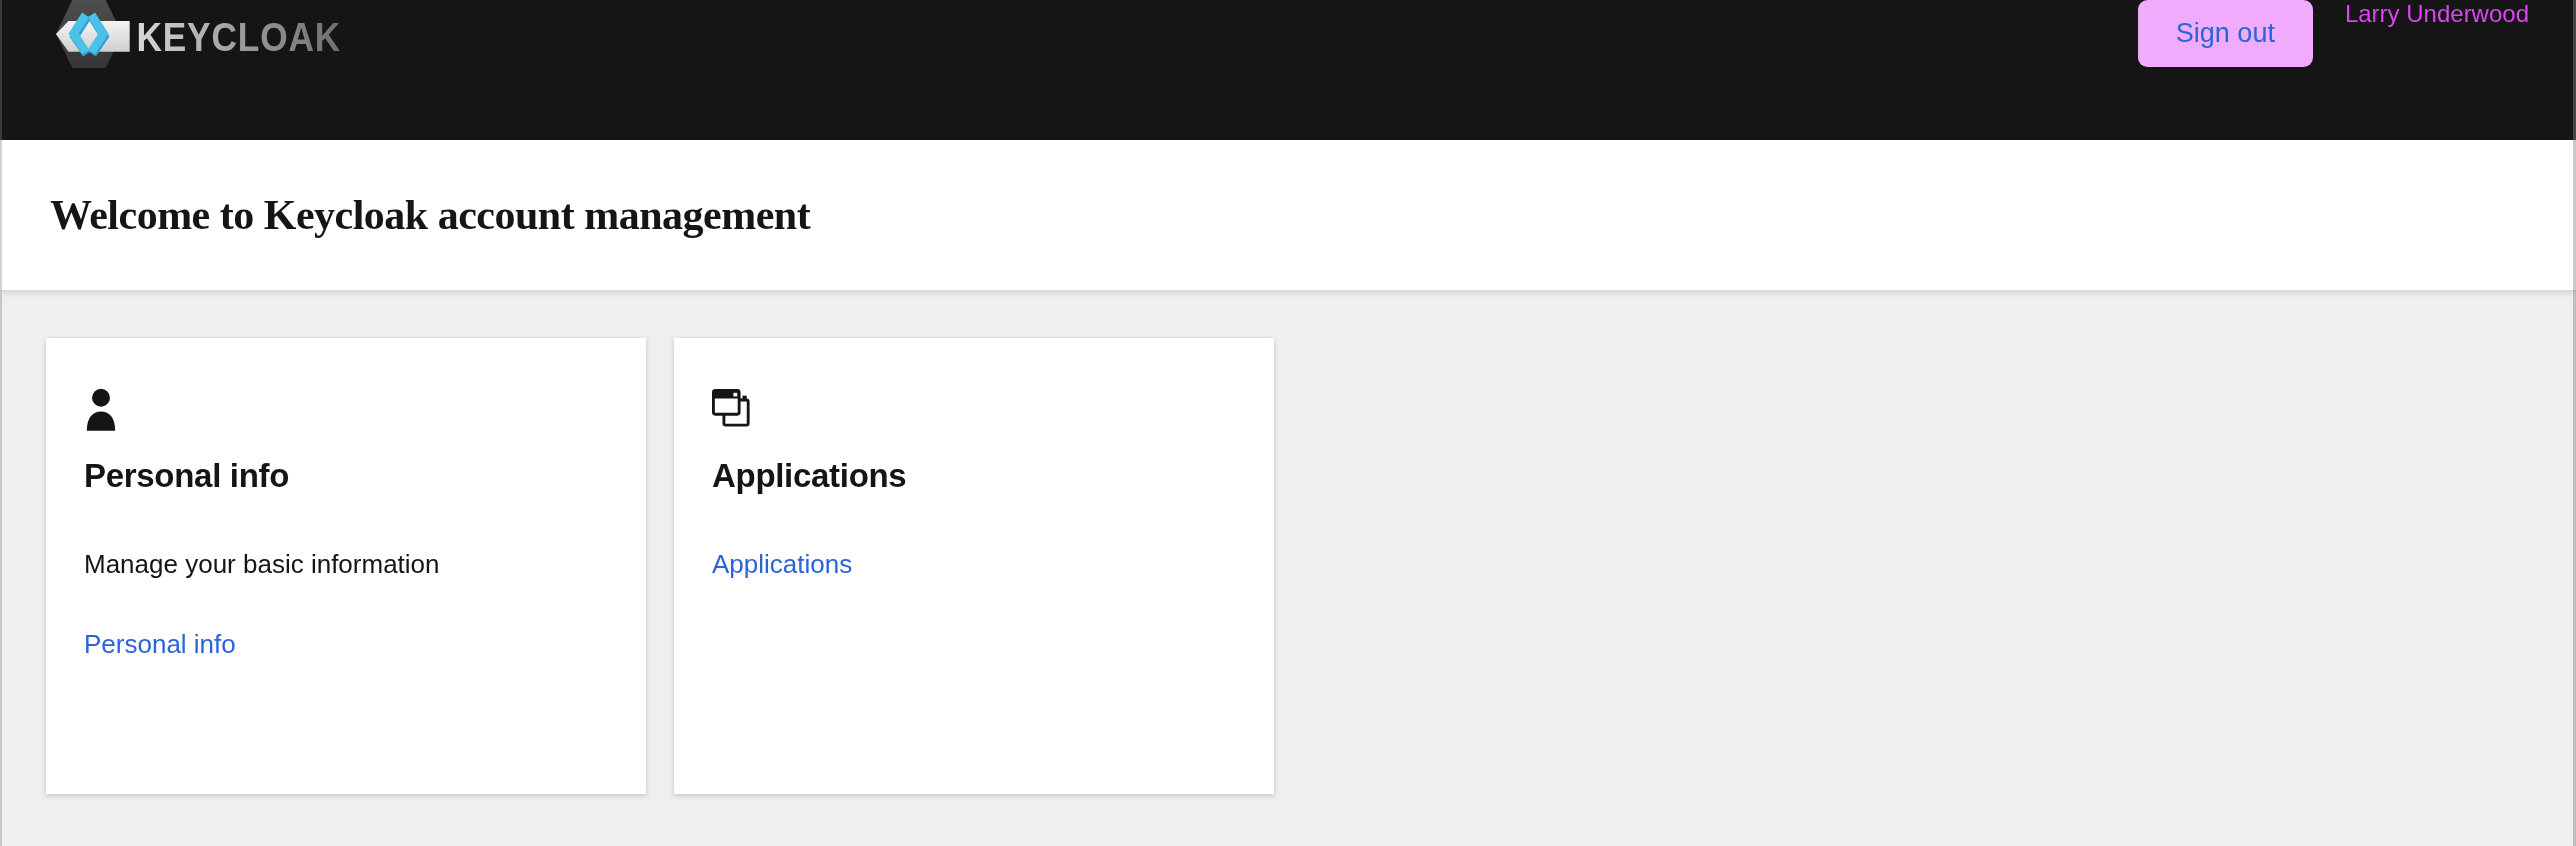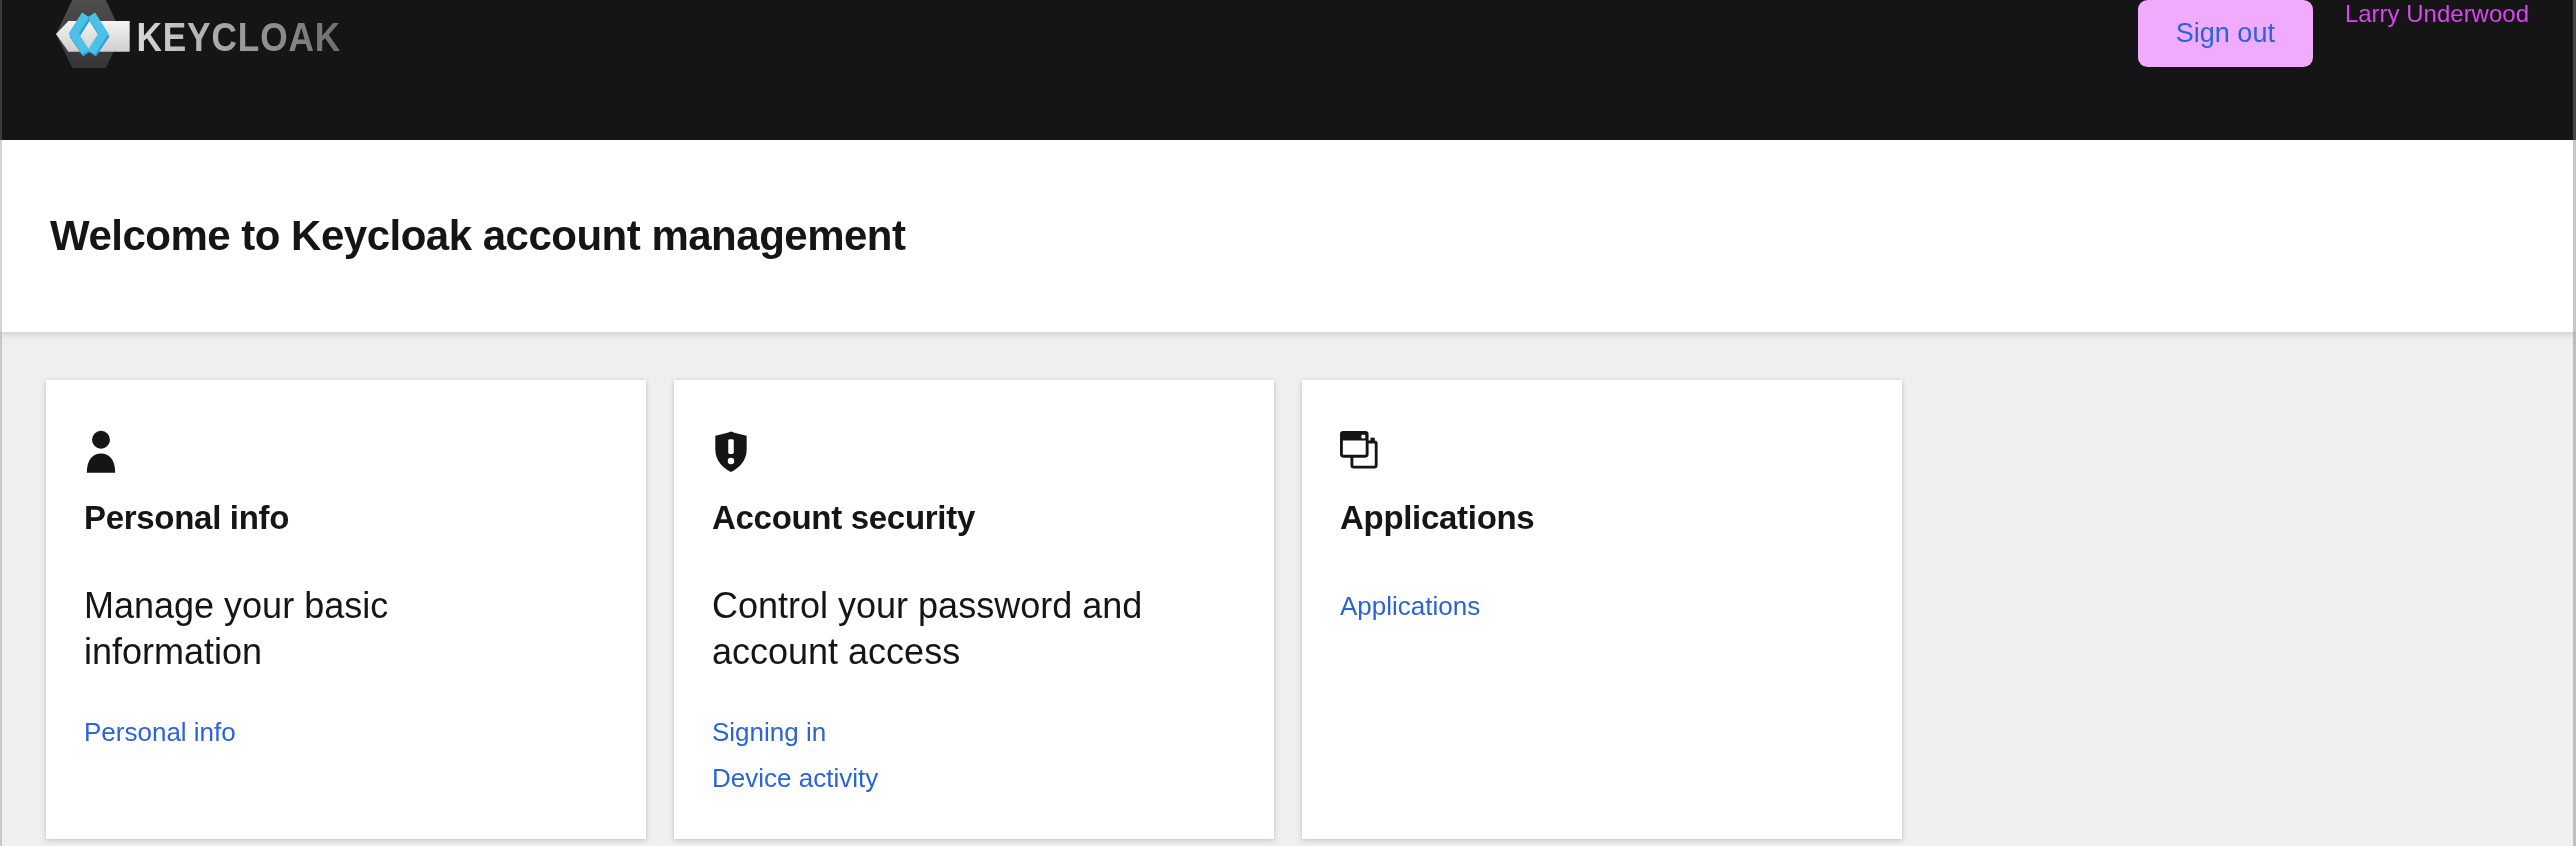--- a/index.html
+++ b/index.html
@@ -37,28 +37,29 @@
     margin-right: 32px;
   }
   .user-name {
     color: #d946ef;
     font-size: 24px;
     white-space: nowrap;
   }
 
   
   .title-band {
-    height: 192px;
+    height: 150px;
     background: #ffffff;
     display: flex;
     align-items: center;
     padding-left: 50px;
     box-shadow: 0 2.9px 5.7px rgba(3,3,3,0.12);
     position: relative;
     z-index: 2;
+    font-family: Liberation Serif, serif;
   }
   .title-band h1 {
     margin: 0;
     font-size: 42px;
     font-weight: 600;
     letter-spacing: -0.5px;
   }
 
   
   .card-grid {
@@ -79,21 +80,21 @@
   .card-icon svg { display: block; }
   .card h2 {
     margin: 0 0 46px 0;
     font-size: 33px;
     font-weight: 600;
     line-height: 38px;
     letter-spacing: -0.3px;
   }
   .card .desc {
     margin: 0 0 34px 0;
-    font-size: 36px;
+    font-size: 26px;
     line-height: 46px;
     max-width: 445px;
   }
   .card .links a {
     display: block;
     color: #2b63d9;
     font-size: 26px;
     line-height: 46px;
     text-decoration: none;
     cursor: pointer;
@@ -153,35 +154,20 @@
         <path d="M3 45 C3 31 9 24.5 18 24.5 C27 24.5 33 31 33 45 Z" fill="#151515"></path>
       </svg>
     </div>
     <h2>Personal info</h2>
     <p class="desc">Manage your basic information</p>
     <div class="links">
       <a>Personal info</a>
     </div>
   </div>
 
-  <div class="card">
-    <div class="card-icon">
-      <svg viewBox="0 0 40 45" width="38" height="43">
-        <path d="M20 1.5 C24.5 3.2 30.5 4.8 36.5 5.8 V20 C36.5 31.5 29.5 39 20 44.2 C10.5 39 3.5 31.5 3.5 20 V5.8 C9.5 4.8 15.5 3.2 20 1.5 Z" fill="#151515"></path>
-        <rect x="17.1" y="9.5" width="5.8" height="15.5" rx="1.5" fill="#ffffff"></rect>
-        <circle cx="20" cy="32.5" r="3.4" fill="#ffffff"></circle>
-      </svg>
-    </div>
-    <h2>Account security</h2>
-    <p class="desc">Control your password and account access</p>
-    <div class="links">
-      <a>Signing in</a>
-      <a>Device activity</a>
-    </div>
-  </div>
 
   <div class="card">
     <div class="card-icon">
       <svg viewBox="0 0 42 44" width="40" height="42">
         <rect x="32" y="8" width="4.5" height="5" fill="#151515"></rect>
         <rect x="12.5" y="12.5" width="25.5" height="26.5" rx="2" fill="#ffffff" stroke="#151515" stroke-width="3"></rect>
         <rect x="1.5" y="2.5" width="27" height="25" rx="2" fill="#ffffff" stroke="#151515" stroke-width="3"></rect>
         <path d="M1.5 4.5 A2 2 0 0 1 3.5 2.5 H26.5 A2 2 0 0 1 28.5 4.5 V11 H1.5 Z" fill="#151515"></path>
         <rect x="22.5" y="5" width="4" height="3.8" fill="#ffffff"></rect>
       </svg>

